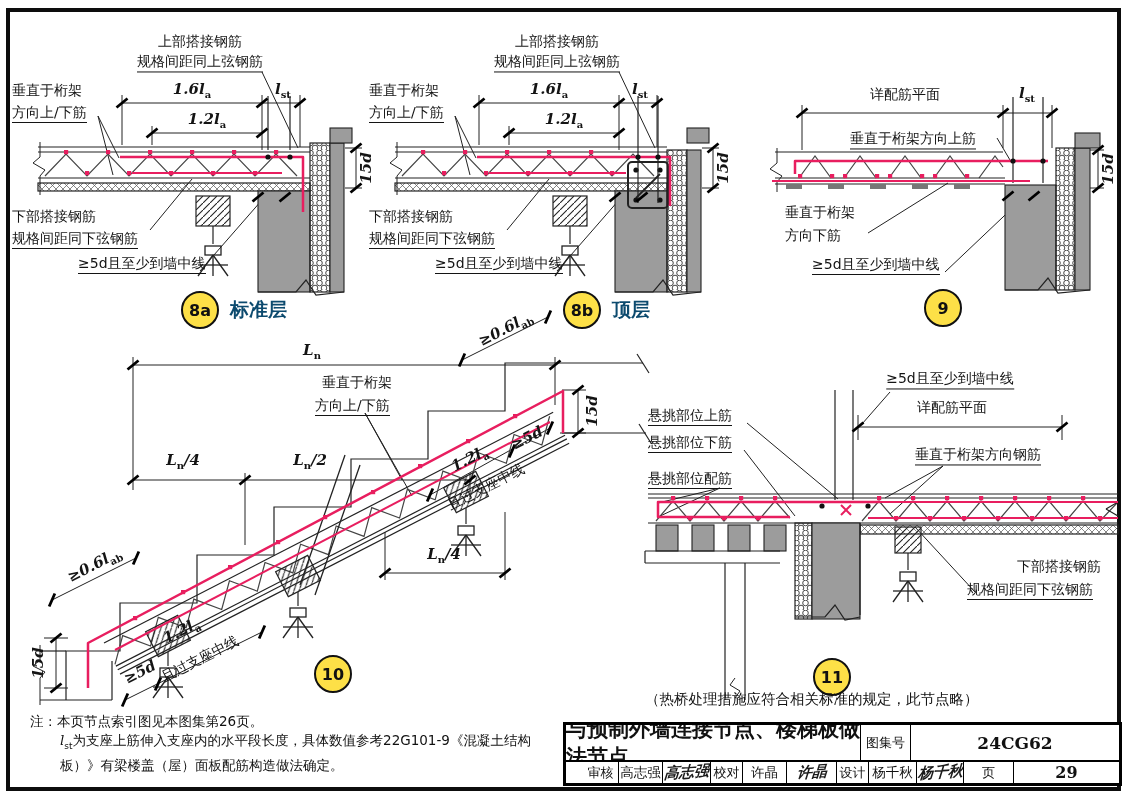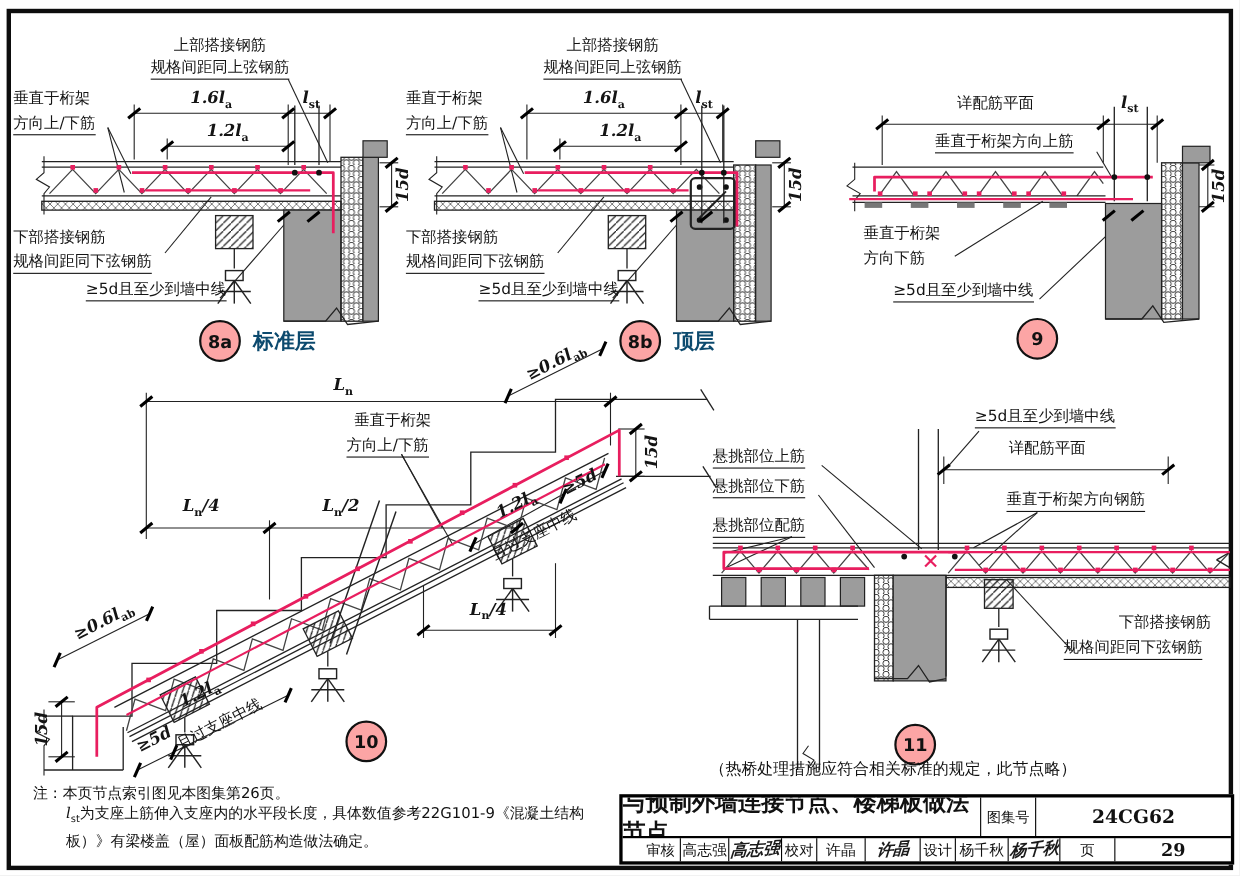--- a/index.html
+++ b/index.html
@@ -8,40 +8,40 @@
   .frame{position:absolute;left:6px;top:8px;right:6px;bottom:5px;border:4px solid #0d0d0d;pointer-events:none;}
   .art{position:absolute;left:0;top:0;}
   .lbl{position:absolute;font:500 14px/1.22 "DejaVu Sans",sans-serif;color:#141414;white-space:nowrap;}
   .dim{font-family:"DejaVu Serif",serif;font-style:italic;font-weight:600;font-size:15px;}
   .dim sub{font-size:10px;font-style:normal;}
   .u{border-bottom:1.4px solid #141414;padding-bottom:1px;}
   .c{transform:translate(-50%,-50%);}
   .r27{transform:translate(-50%,-50%) rotate(-27deg);}
   .r90{transform:translate(-50%,-50%) rotate(-90deg);}
   .cap-circle{position:absolute;width:34px;height:34px;border:2.6px solid #111;border-radius:50%;
-      display:flex;align-items:center;justify-content:center;font:700 16px "DejaVu Sans",sans-serif;background:#fca5a5;}
+      display:flex;align-items:center;justify-content:center;font:700 16px "DejaVu Sans",sans-serif;background:#fde047;}
   .cap-text{position:absolute;font:700 19px "DejaVu Sans",sans-serif;color:#0c4a6e;white-space:nowrap;}
   .fig-note{position:absolute;font:500 14.5px "DejaVu Sans",sans-serif;white-space:nowrap;}
   .gwall{fill:var(--wall);stroke:#222;stroke-width:1.1;}
   .reb{stroke:var(--rebar);stroke-width:2.5;fill:none;stroke-linejoin:round;}
   .reb2{stroke:var(--rebar);stroke-width:2;fill:none;}
   .rebf{fill:var(--rebar);stroke:none;}
   .notes{position:absolute;left:30px;top:712px;width:530px;font:500 13.5px/19px "DejaVu Sans",sans-serif;color:#111;}
   .notes .ind{padding-left:30px;}
   .notes i{font-family:"DejaVu Serif",serif;}
   .notes sub{font-size:9px;}
   .tb{position:absolute;left:563px;top:722px;width:559px;height:64px;border:3px solid #000;
       box-sizing:border-box;display:flex;flex-direction:column;background:#fff;}
   .tb-row{display:flex;flex:0 0 auto;}
   .tb-row.top{height:35px;border-bottom:2px solid #000;}
   .tb-row.bot{height:23px;flex:1;padding-left:17px;}
   .cell{display:flex;align-items:center;justify-content:center;box-sizing:border-box;
         border-right:1.6px solid #000;overflow:hidden;}
   .cell:last-child{border-right:none;}
-  .tb-title{width:326px;font:700 21px "DejaVu Sans",sans-serif;letter-spacing:0px;}
+  .tb-title{width:295px;font:700 21px "DejaVu Sans",sans-serif;letter-spacing:0px;}
   .tb-albl{width:50px;font:500 13px "DejaVu Sans",sans-serif;}
   .tb-ano{flex:1;font:600 17px "DejaVu Serif",serif;}
   .tb-sl{font:500 13px "DejaVu Sans",sans-serif;}
   .tb-nm{font:500 13.5px "DejaVu Sans",sans-serif;}
   .sig{font:italic 600 15px "DejaVu Serif",serif;transform:rotate(-4deg) skewX(-8deg);color:#1a1a1a;}
   .tb-pg{flex:1;font:600 16px "DejaVu Serif",serif;}
 </style>
 </head>
 <body>
 
@@ -492,21 +492,21 @@
 <div class="lbl u" style="left:369px;top:104px">方向上/下筋</div>
 <div class="lbl" style="left:369px;top:208px">下部搭接钢筋</div>
 <div class="lbl u" style="left:369px;top:230px">规格间距同下弦钢筋</div>
 <div class="lbl u" style="left:435px;top:255px">≥5d且至少到墙中线</div>
 <div class="lbl dim r90" style="left:723px;top:168px">15d</div>
 <div class="cap-circle" style="left:563px;top:291px">8b</div>
 <div class="cap-text" style="left:612px;top:297px">顶层</div>
 
 <div class="lbl c" style="left:905px;top:95px">详配筋平面</div>
 <div class="lbl dim c" style="left:1027px;top:95px"><span>l</span><sub>st</sub></div>
-<div class="lbl c u" style="left:913px;top:130px">垂直于桁架方向上筋</div>
+<div class="lbl c u" style="left:913px;top:140px">垂直于桁架方向上筋</div>
 <div class="lbl" style="left:785px;top:204px">垂直于桁架</div>
 <div class="lbl" style="left:785px;top:227px">方向下筋</div>
 <div class="lbl u" style="left:812px;top:256px">≥5d且至少到墙中线</div>
 <div class="lbl dim r90" style="left:1108px;top:169px">15d</div>
 <div class="cap-circle" style="left:924px;top:289px">9</div>
 
 <div class="lbl dim c" style="left:312px;top:352px"><span>L</span><sub>n</sub><span></span></div>
 <div class="lbl" style="left:322px;top:374px">垂直于桁架</div>
 <div class="lbl u" style="left:315px;top:397px">方向上/下筋</div>
 <div class="lbl dim c" style="left:183px;top:462px"><span>L</span><sub>n</sub><span>/4</span></div>

